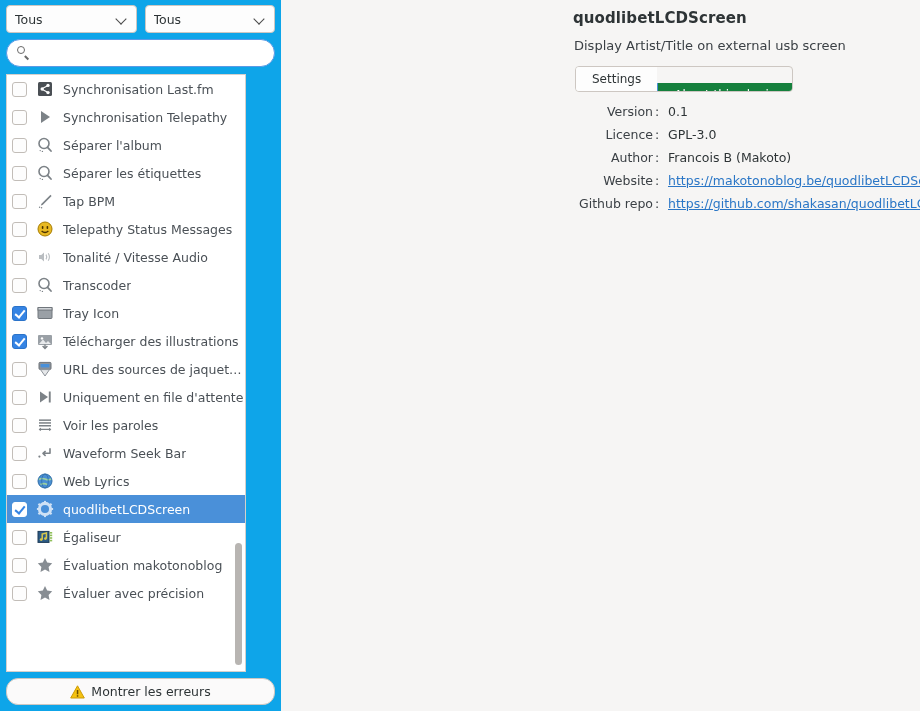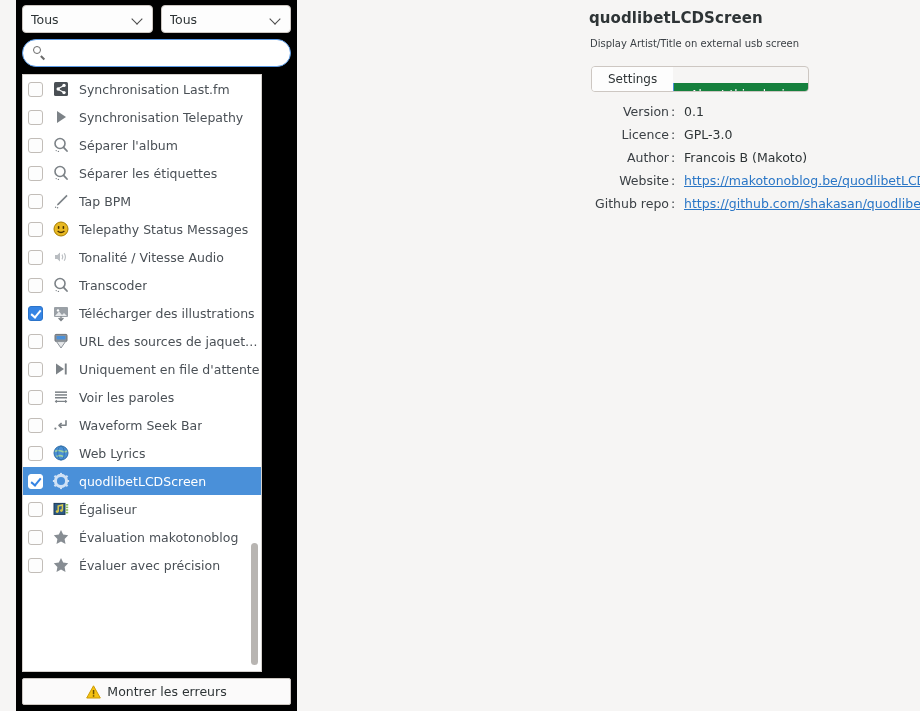--- a/index.html
+++ b/index.html
@@ -19,25 +19,24 @@
     position: relative;
     width: 920px;
     height: 711px;
     display: flex;
   }
 
   
   #left-panel {
     width: 281px;
     height: 711px;
-    background: #000000;
+    background: #0ea5e9;
     position: relative;
     flex: 0 0 281px;
     box-sizing: border-box;
-    margin-left: 16px;
   }
 
   .filter-row {
     display: flex;
     gap: 8px;
     padding: 5px 6px 0 6px;
     box-sizing: border-box;
   }
   .combo {
     height: 28px;
@@ -225,21 +224,21 @@
 
   
   #errors-button {
     position: absolute;
     left: 6px;
     top: 678px;
     width: 269px;
     height: 27px;
     background: #fbfafa;
     border: 1px solid #cdc7c2;
-    border-radius: 2px;
+    border-radius: 12px;
     box-sizing: border-box;
     display: flex;
     align-items: center;
     justify-content: center;
     gap: 6px;
     font-size: 12.5px;
     color: #2e3436;
   }
   .warn-tri {
     width: 15px; height: 14px;
@@ -262,21 +261,21 @@
     top: 9px;
     font-size: 15px;
     font-weight: bold;
     color: #2e3436;
     letter-spacing: 0.1px;
   }
   #plugin-desc {
     position: absolute;
     left: 293px;
     top: 38px;
-    font-size: 10px;
+    font-size: 13px;
     color: #3b4045;
   }
   #tabs {
     position: absolute;
     left: 294px;
     top: 66px;
     display: flex;
     border-radius: 4px;
     overflow: hidden;
     border: 1px solid #cdc7c2;
@@ -447,20 +446,30 @@
             <div class="row-check"></div>
             <span class="row-icon">
               <svg width="18" height="18" viewBox="0 0 18 18">
                 <circle cx="8" cy="7.5" r="5" fill="none" stroke="#7c8287" stroke-width="1.6"></circle>
                 <path d="M11.6 11.3 L15 15" stroke="#7c8287" stroke-width="1.8" stroke-linecap="round"></path>
                 <circle cx="4.2" cy="14.6" r="0.7" fill="#7c8287"></circle>
                 <circle cx="6.4" cy="15.4" r="0.7" fill="#7c8287"></circle>
               </svg>
             </span>
             <span class="row-label">Transcoder</span>
+          </div>
+          <div class="plugin-row">
+            <div class="row-check checked"></div>
+            <span class="row-icon">
+              <svg width="18" height="18" viewBox="0 0 18 18">
+                <rect x="2" y="3.5" width="14" height="11" rx="1" fill="#9aa0a6" stroke="#70767c" stroke-width="1"></rect>
+                <rect x="2" y="3.5" width="14" height="2.6" fill="#cfd3d7" stroke="#70767c" stroke-width="1"></rect>
+              </svg>
+            </span>
+            <span class="row-label">Tray Icon</span>
           </div>
           <div class="plugin-row">
             <div class="row-check checked"></div>
             <span class="row-icon">
               <svg width="18" height="18" viewBox="0 0 18 18">
                 <rect x="2" y="3" width="14" height="10" rx="1" fill="#9aa0a6"></rect>
                 <circle cx="6" cy="6.4" r="1.2" fill="#fff"></circle>
                 <path d="M3 12 L7 7.6 L10 11 L12 9 L15 12 Z" fill="#e8eaec"></path>
                 <path d="M9 12.4 V16 M6.6 14 L9 16.4 L11.4 14" stroke="#7c8287" stroke-width="1.4" fill="none"></path>
               </svg>

